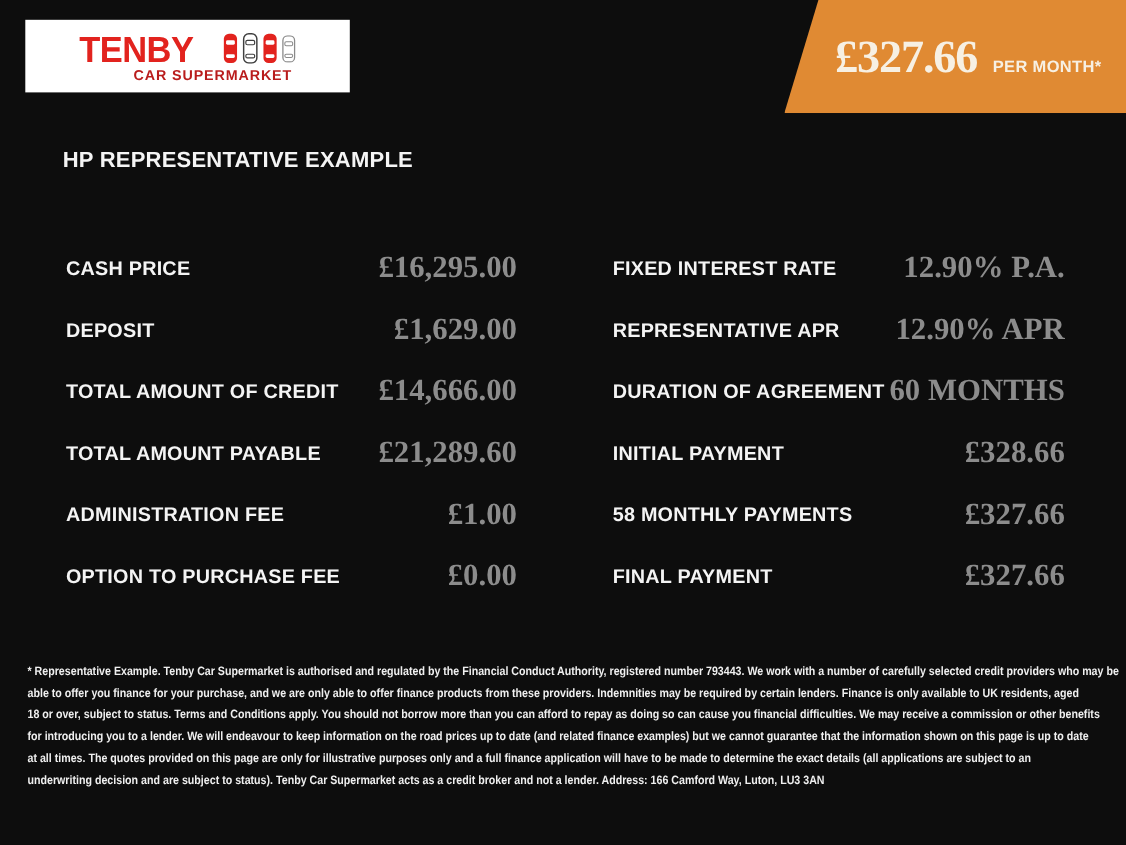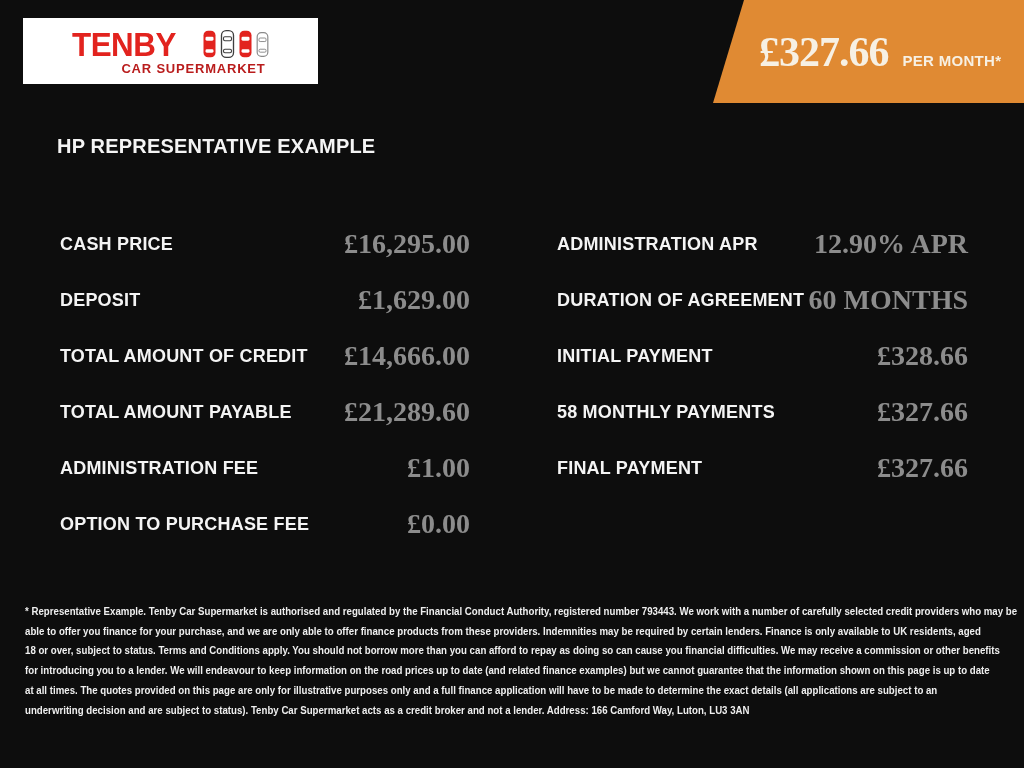--- a/index.html
+++ b/index.html
@@ -125,21 +125,25 @@
     <span class="fin-value">£1.00</span>
   </div>
   <div class="fin-row">
     <span class="fin-label">OPTION TO PURCHASE FEE</span>
     <span class="fin-value">£0.00</span>
   </div>
 </div>
 
 <div class="fin-col right">
   <div class="fin-row">
-    <span class="fin-label">ADMINISTRATION APR</span>
+    <span class="fin-label">FIXED INTEREST RATE</span>
+    <span class="fin-value">12.90% P.A.</span>
+  </div>
+  <div class="fin-row">
+    <span class="fin-label">REPRESENTATIVE APR</span>
     <span class="fin-value">12.90% APR</span>
   </div>
   <div class="fin-row">
     <span class="fin-label">DURATION OF AGREEMENT</span>
     <span class="fin-value">60 MONTHS</span>
   </div>
   <div class="fin-row">
     <span class="fin-label">INITIAL PAYMENT</span>
     <span class="fin-value">£328.66</span>
   </div>

